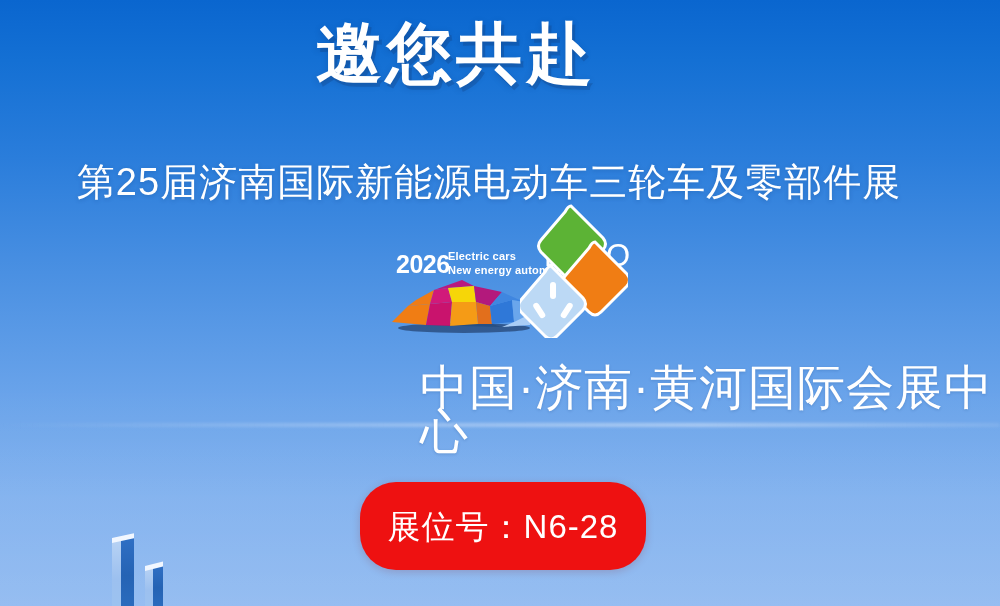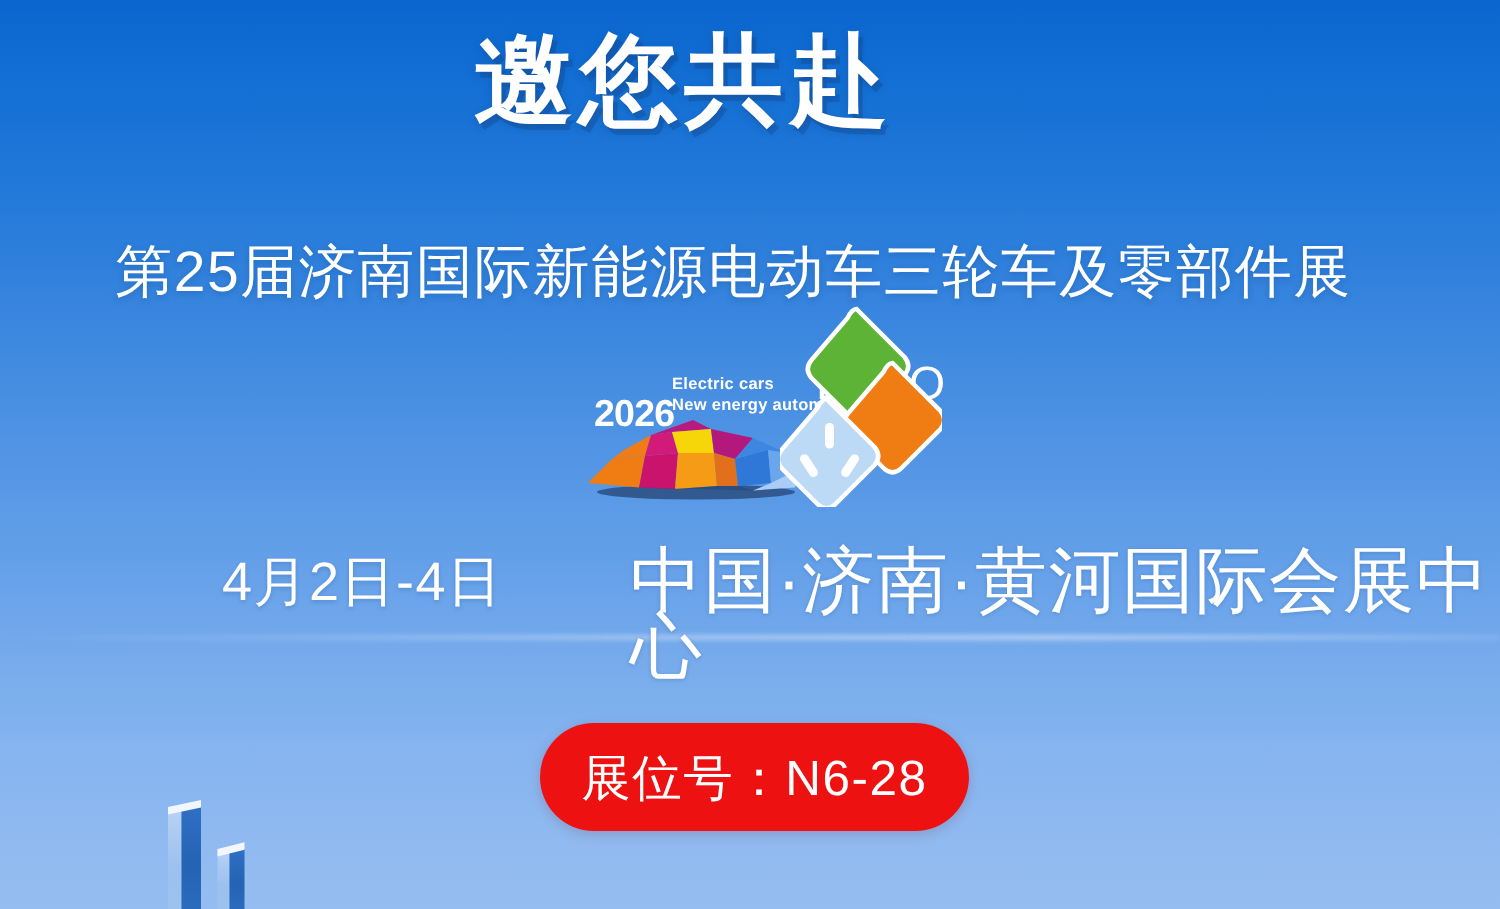--- a/index.html
+++ b/index.html
@@ -130,21 +130,21 @@
     position: absolute;
     left: 8px;
     top: 48px;
     width: 150px;
     height: 36px;
     color: #ffffff;
   }
   .wm-year {
     position: absolute;
     left: 0;
-    top: 16px;
+    top: 4px;
     font-size: 25px;
     font-weight: bold;
     line-height: 1;
     letter-spacing: -0.5px;
     font-family: "Liberation Sans", sans-serif;
   }
   .wm-lines {
     position: absolute;
     left: 52px;
     top: 2px;
@@ -207,21 +207,21 @@
     letter-spacing: 1px;
     text-shadow: 0 1px 3px rgba(10,50,110,0.2);
   }
 
   
   .booth-badge {
     position: absolute;
     left: 360px;
     top: 482px;
     width: 286px;
-    height: 72px;
+    height: 88px;
     border-radius: 36px;
     background: #ee1111;
     display: flex;
     align-items: center;
     justify-content: center;
     box-shadow: 0 2px 8px rgba(120,10,10,0.18);
   }
   .booth-text {
     color: #ffffff;
     font-size: 33px;
@@ -300,21 +300,20 @@
         <g fill="#ffffff">
           <rect x="30" y="80" width="6" height="17" rx="3"></rect>
           <rect x="16" y="100" width="6" height="17" rx="3" transform="rotate(-33 19 108)"></rect>
           <rect x="44" y="100" width="6" height="17" rx="3" transform="rotate(33 47 108)"></rect>
         </g>
       </g>
     </svg>
   </div>
 
   <div class="info-row">
-    <div class="info-date">4月2日-4日</div>
     <div class="info-venue">中国·济南·黄河国际会展中心</div>
   </div>
 
   <div class="booth-badge">
     <span class="booth-text">展位号：N6-28</span>
   </div>
 
 </div>
 
 </body></html>

